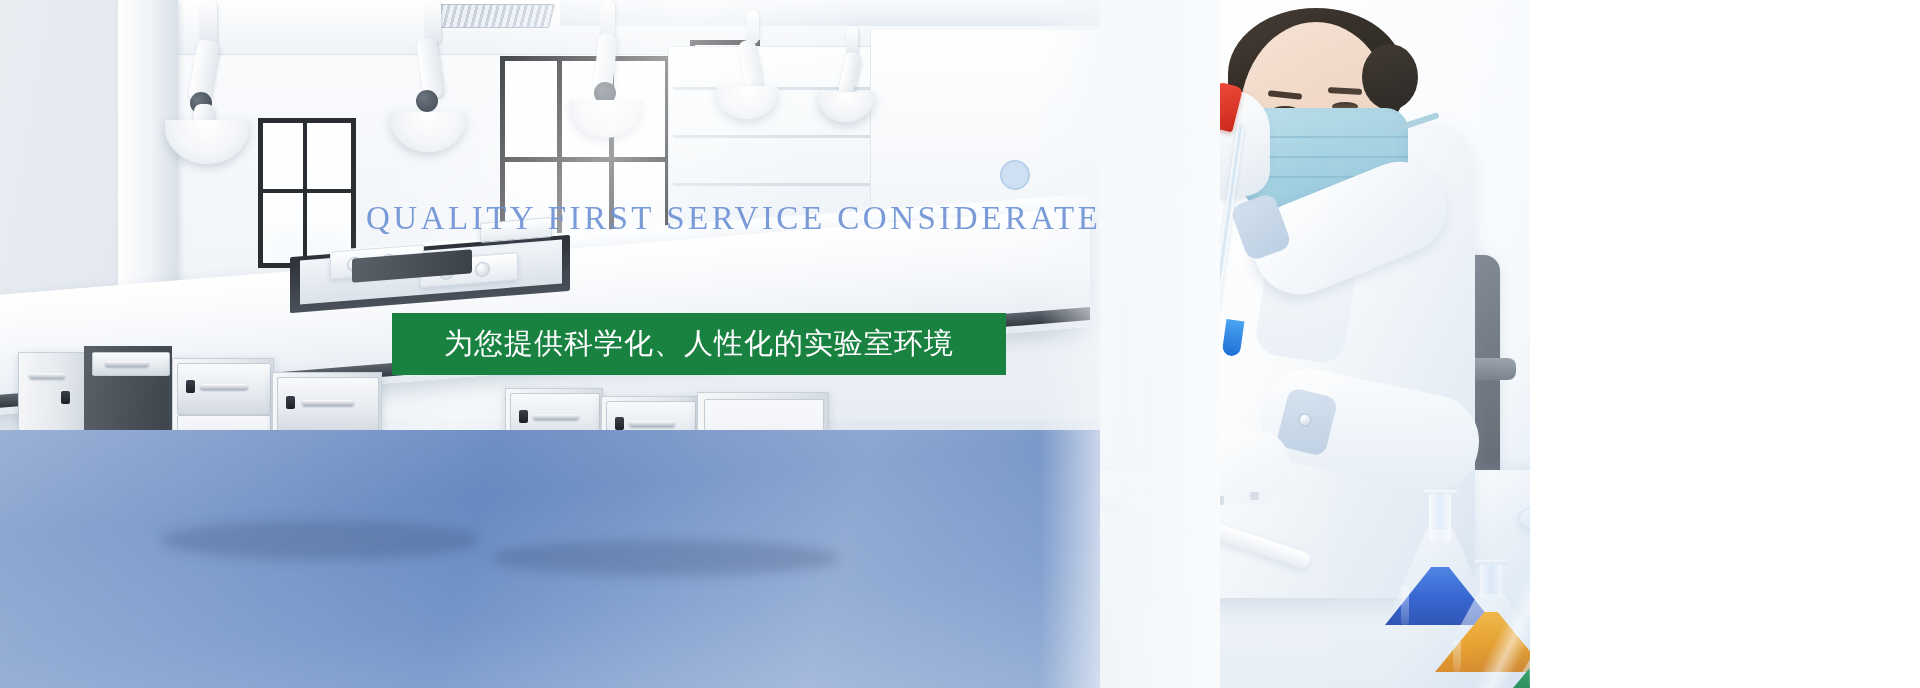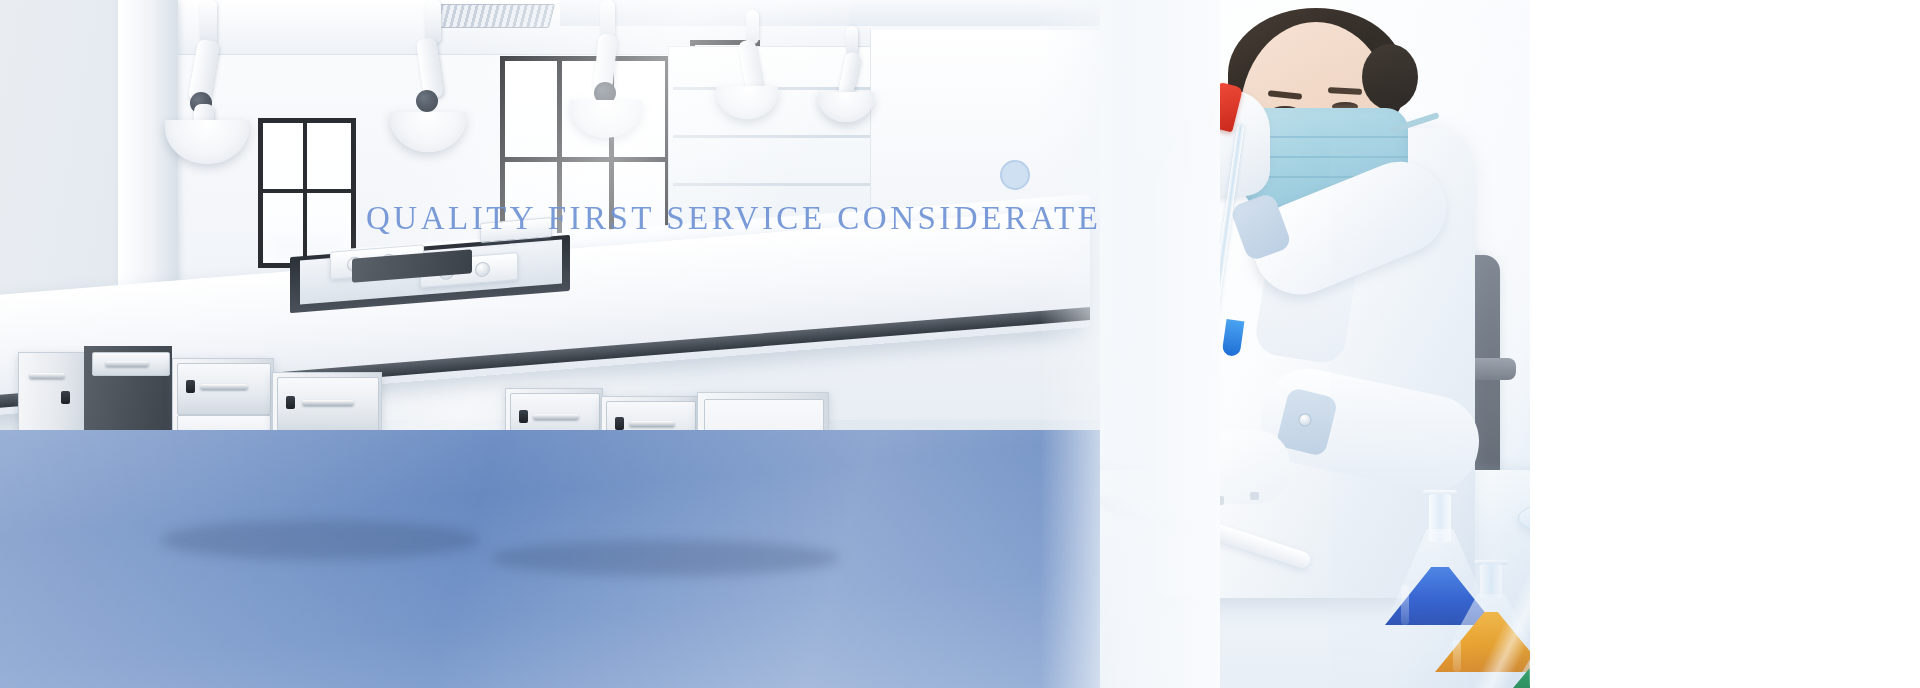--- a/index.html
+++ b/index.html
@@ -506,15 +506,18 @@
 
   <div class="seam"></div>
   <div class="wedge"></div>
   <div class="wedge2"></div>
   <div class="wedge-line"></div>
 
   <div class="overlay">
     <div class="eng-line">QUALITY  FIRST  SERVICE  CONSIDERATE</div>
 
 
+    <div class="green-bar">
+      <span>为您提供科学化、人性化的实验室环境</span>
+    </div>
   </div>
 
 </div>
 
 </body></html>

